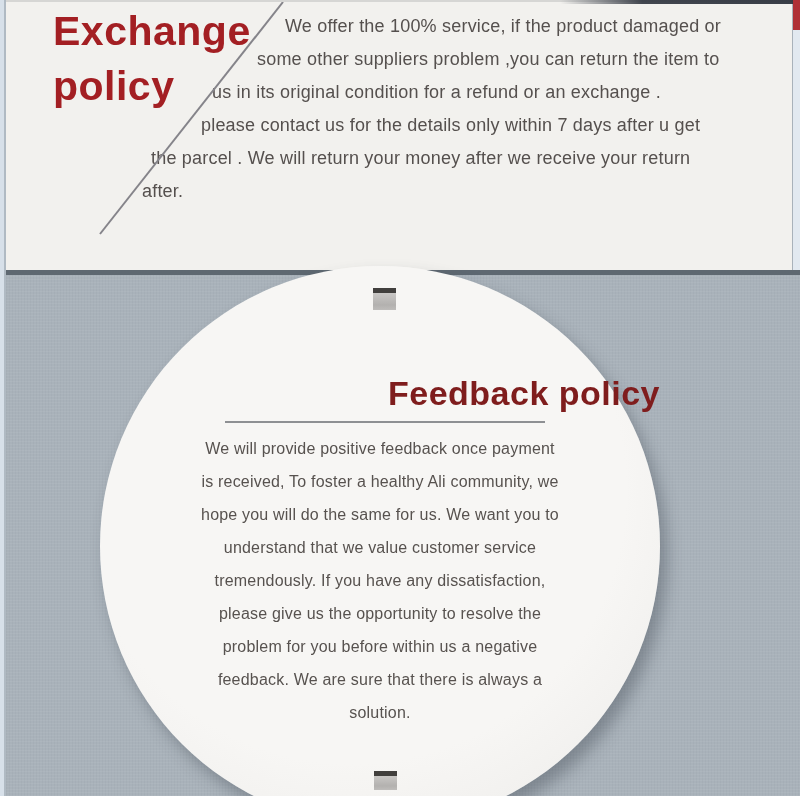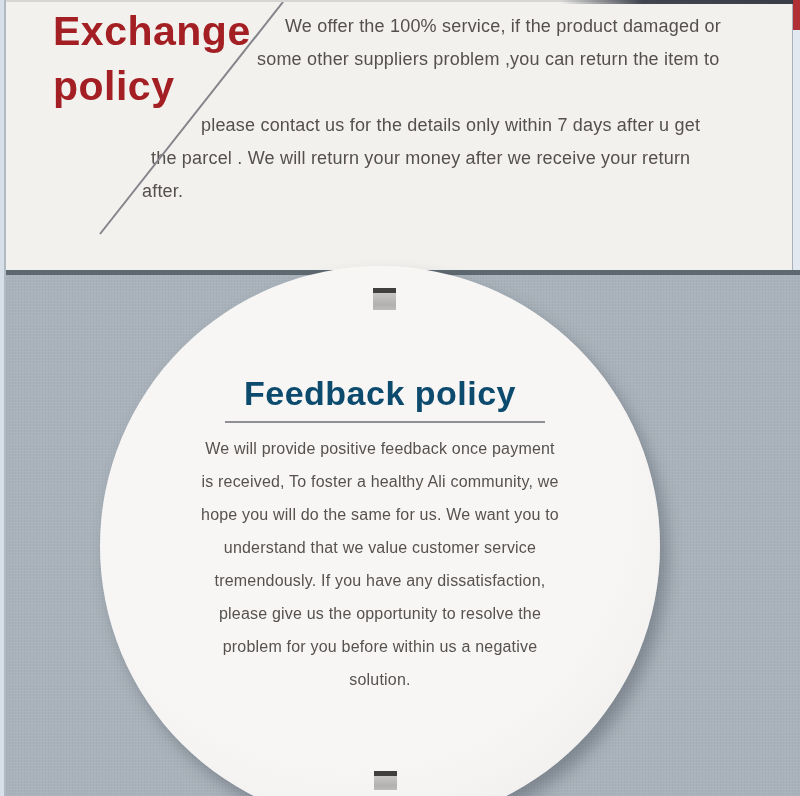--- a/index.html
+++ b/index.html
@@ -123,25 +123,25 @@
     box-sizing: border-box;
     z-index: 20;
   }
   .slot-top    { left: 373px; top: 288px; height: 22px; }
   .slot-bottom { left: 374px; top: 771px; height: 19px; }
 
   .feedback-title {
     position: absolute;
     left: 100px; top: 374px;
     width: 560px;
-    text-align: center;
+    text-align: right;
     font-size: 34px;
     font-weight: 800;
     letter-spacing: 0.5px;
-    color: #0c4a6e;
+    color: #7f1d1d;
     z-index: 15;
   }
 
   .feedback-divider {
     position: absolute;
     left: 225px; top: 421px;
     width: 320px; height: 2px;
     background: #8e9093;
     z-index: 15;
   }
@@ -169,20 +169,21 @@
   <div class="paper-top">
 
     <div class="exchange-title">Exchange policy</div>
 
     <svg class="diag-svg" width="800" height="272" viewBox="0 0 800 272">
       <line x1="283" y1="0" x2="100" y2="232" stroke="#85848a" stroke-width="2"></line>
     </svg>
 
     <div class="x-line xl0">We offer the 100% service, if the product damaged or</div>
     <div class="x-line xl1">some other suppliers problem ,you can return the item to</div>
+    <div class="x-line xl2">us in its original condition for a refund or an exchange .</div>
     <div class="x-line xl3">please contact us for the details only within 7 days after u get</div>
     <div class="x-line xl4">the parcel . We will return your money after we receive your return</div>
     <div class="x-line xl5">after.</div>
   </div>
 
   <div class="section-border"></div>
 
   <div class="gray-section"></div>
 
   <div class="feedback-circle"></div>
@@ -195,20 +196,21 @@
   <div class="feedback-divider"></div>
 
   <div class="feedback-body">
     <div class="f-line">We will provide positive feedback once payment</div>
     <div class="f-line">is received, To foster a healthy Ali community, we</div>
     <div class="f-line">hope you will do the same for us. We want you to</div>
     <div class="f-line">understand that we value customer service</div>
     <div class="f-line">tremendously. If you have any dissatisfaction,</div>
     <div class="f-line">please give us the opportunity to resolve the</div>
     <div class="f-line">problem for you before within us a negative</div>
+    <div class="f-line">feedback. We are sure that there is always a</div>
     <div class="f-line">solution.</div>
   </div>
 
   <div class="edge-strip-left"></div>
   <div class="edge-strip-right-top"></div>
   <div class="edge-dark-top-right"></div>
   <div class="corner-red-sliver"></div>
 
 </div>
 

